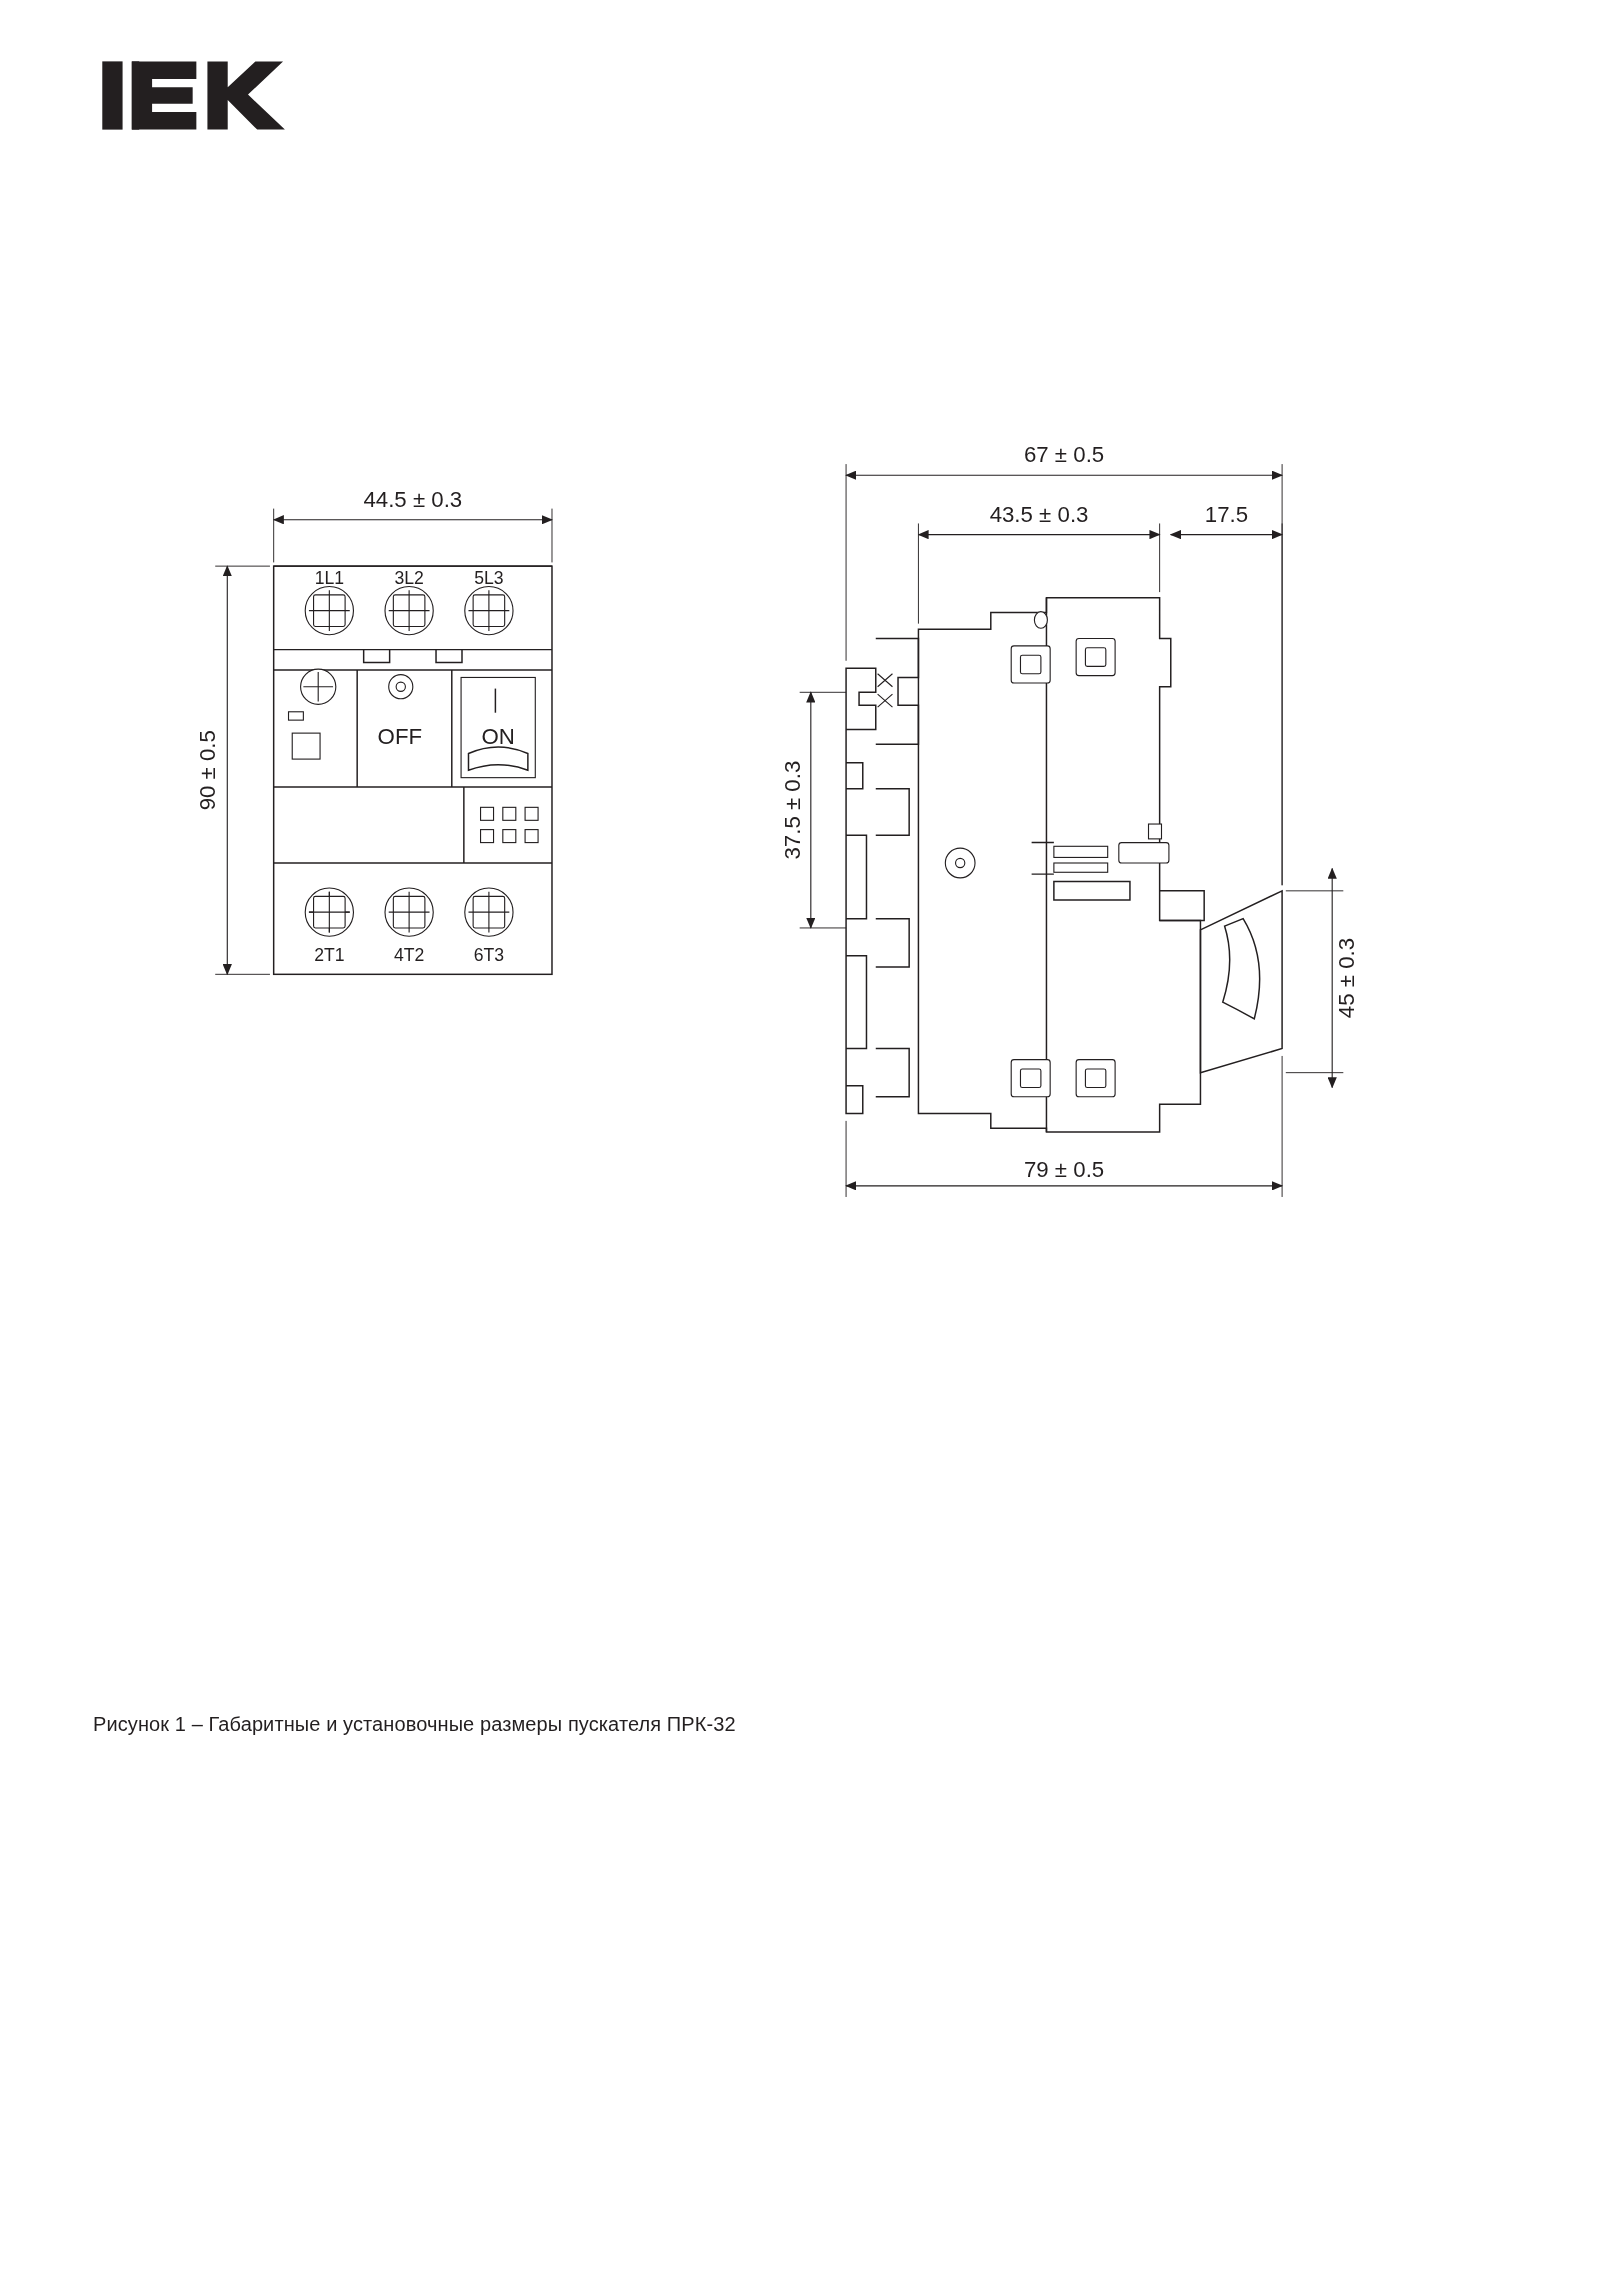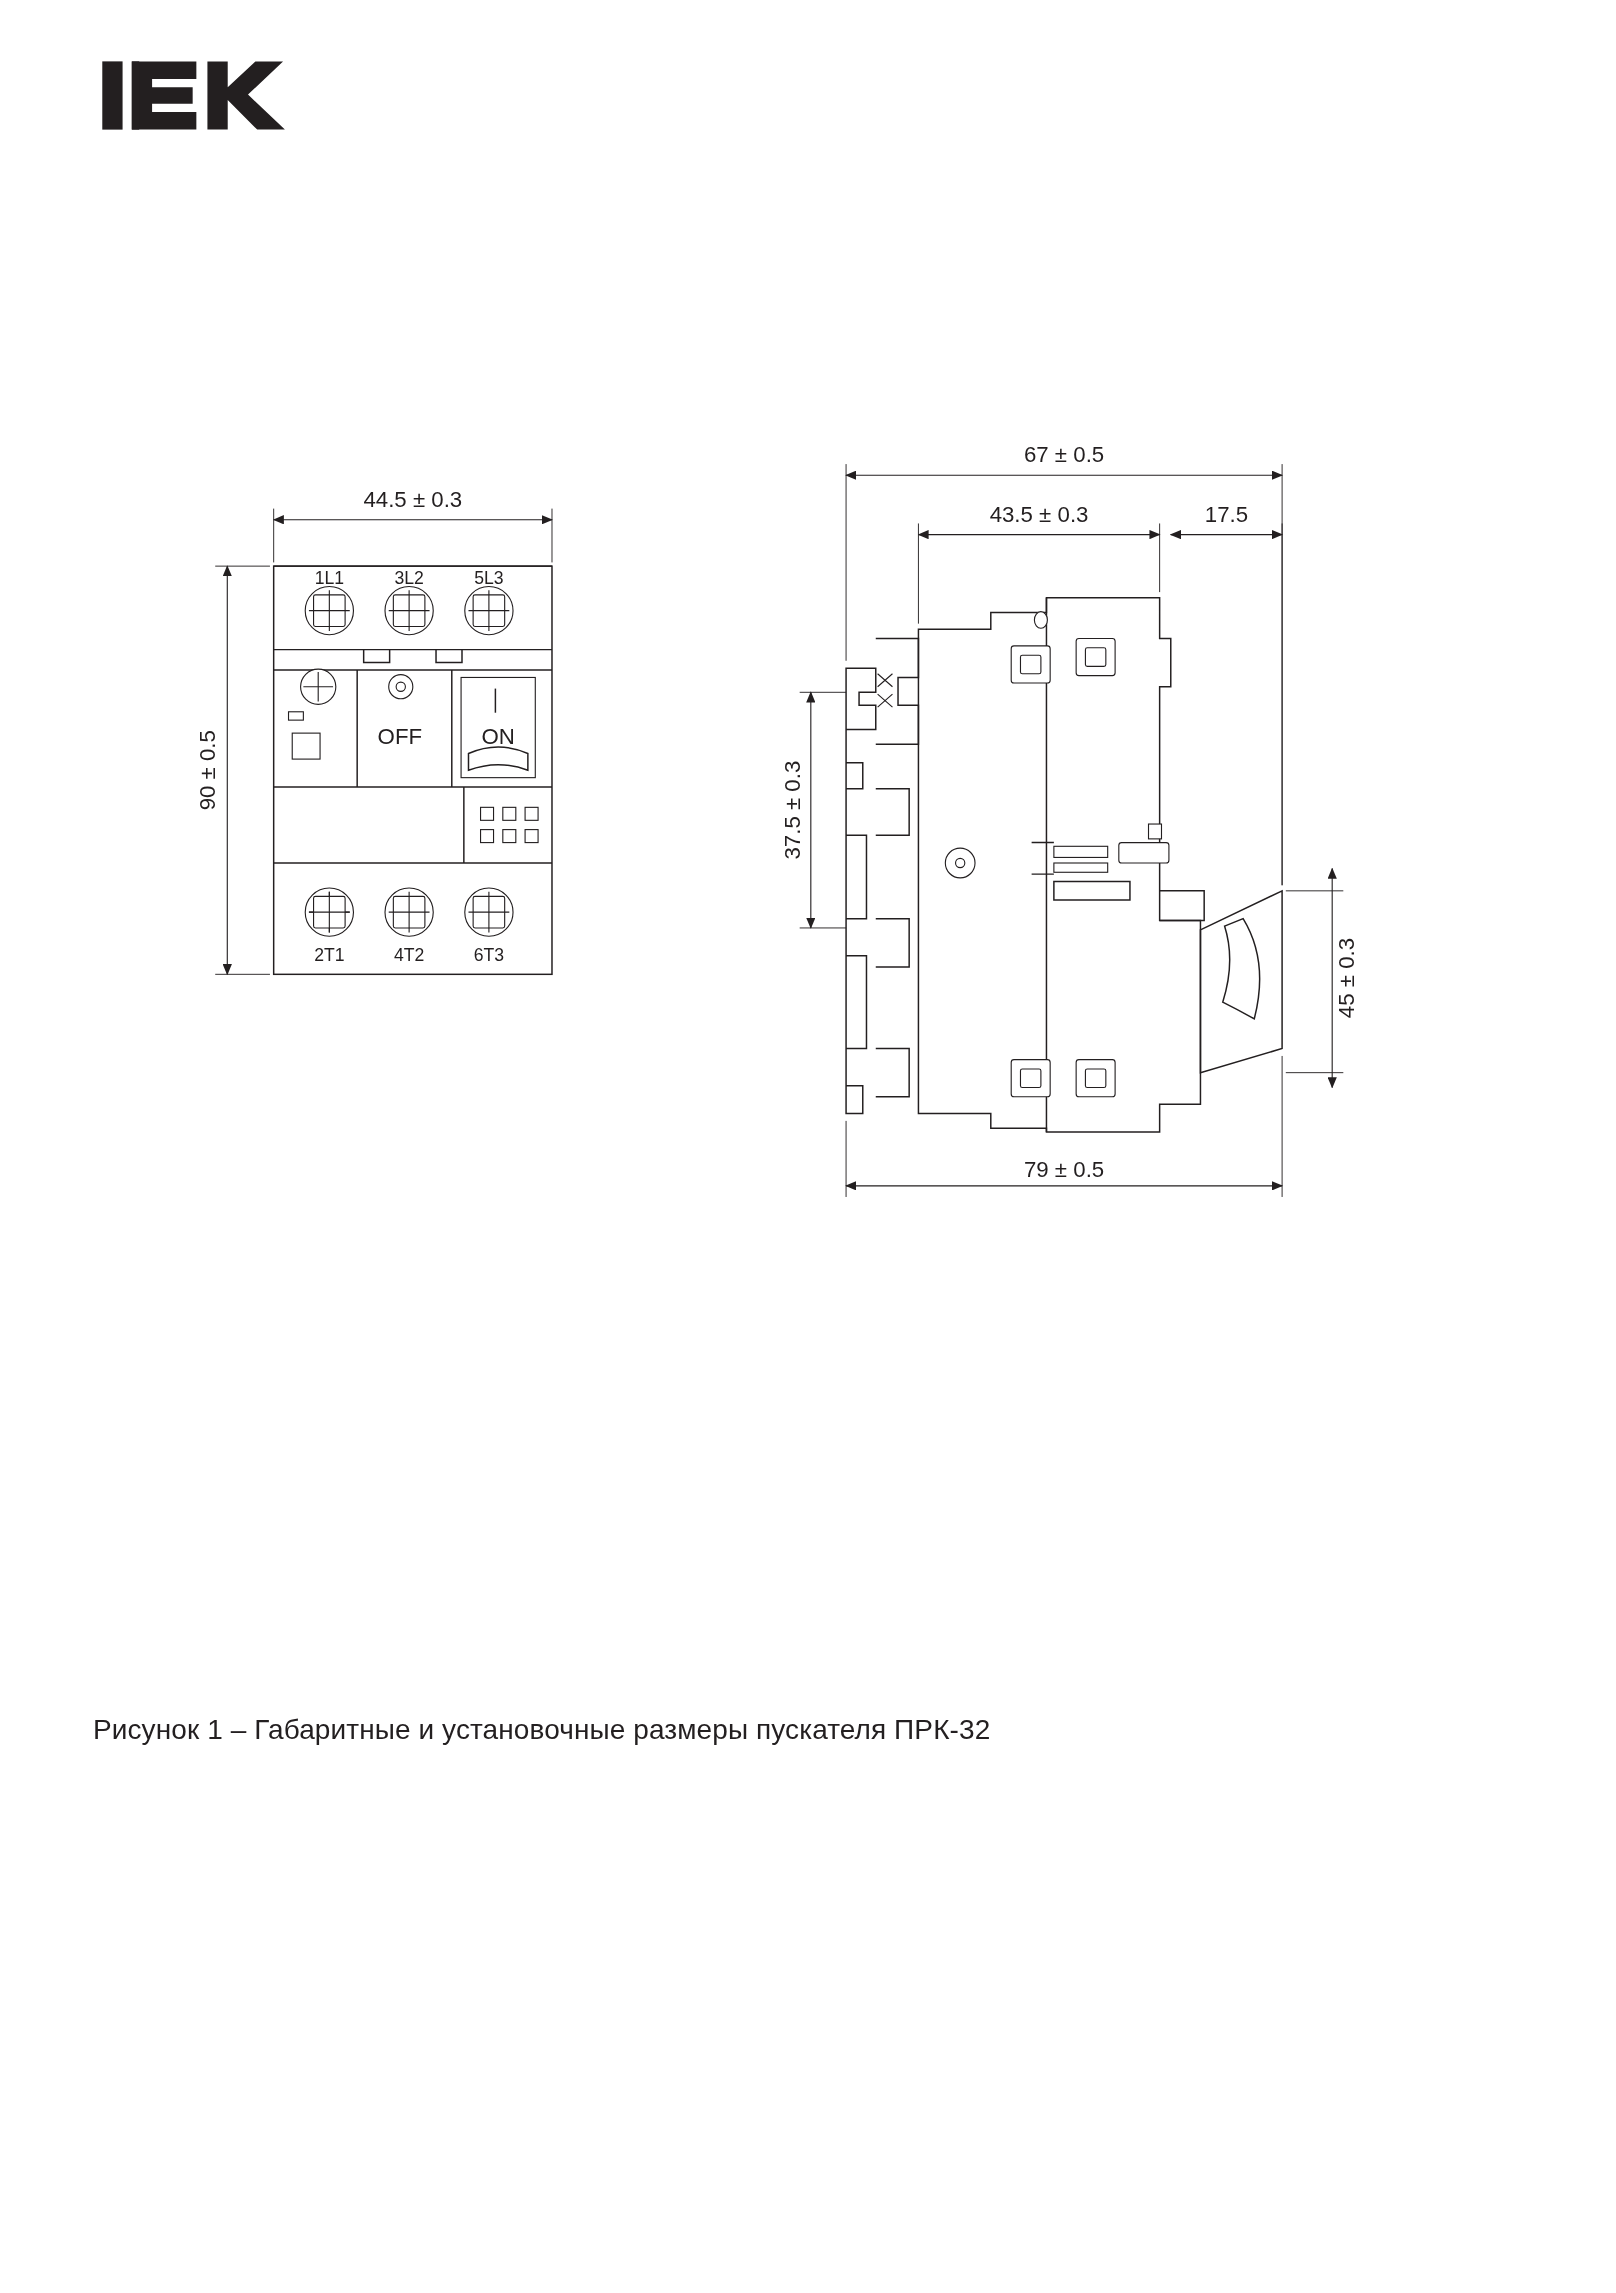--- a/index.html
+++ b/index.html
@@ -34,21 +34,21 @@
     top: 399px;
     width: 1617px;
     height: 928px;
   }
   
   .caption {
     position: absolute;
     left: 93px;
     top: 1711px;
     width: 1391px;
-    font-size: 28px;
+    font-size: 20px;
     line-height: 1.35;
     color: #231f20;
     letter-spacing: 0.1px;
   }
   svg { display: block; }
   svg text {
     font-family: "Liberation Sans", sans-serif;
     fill: #231f20;
   }
 </style>

